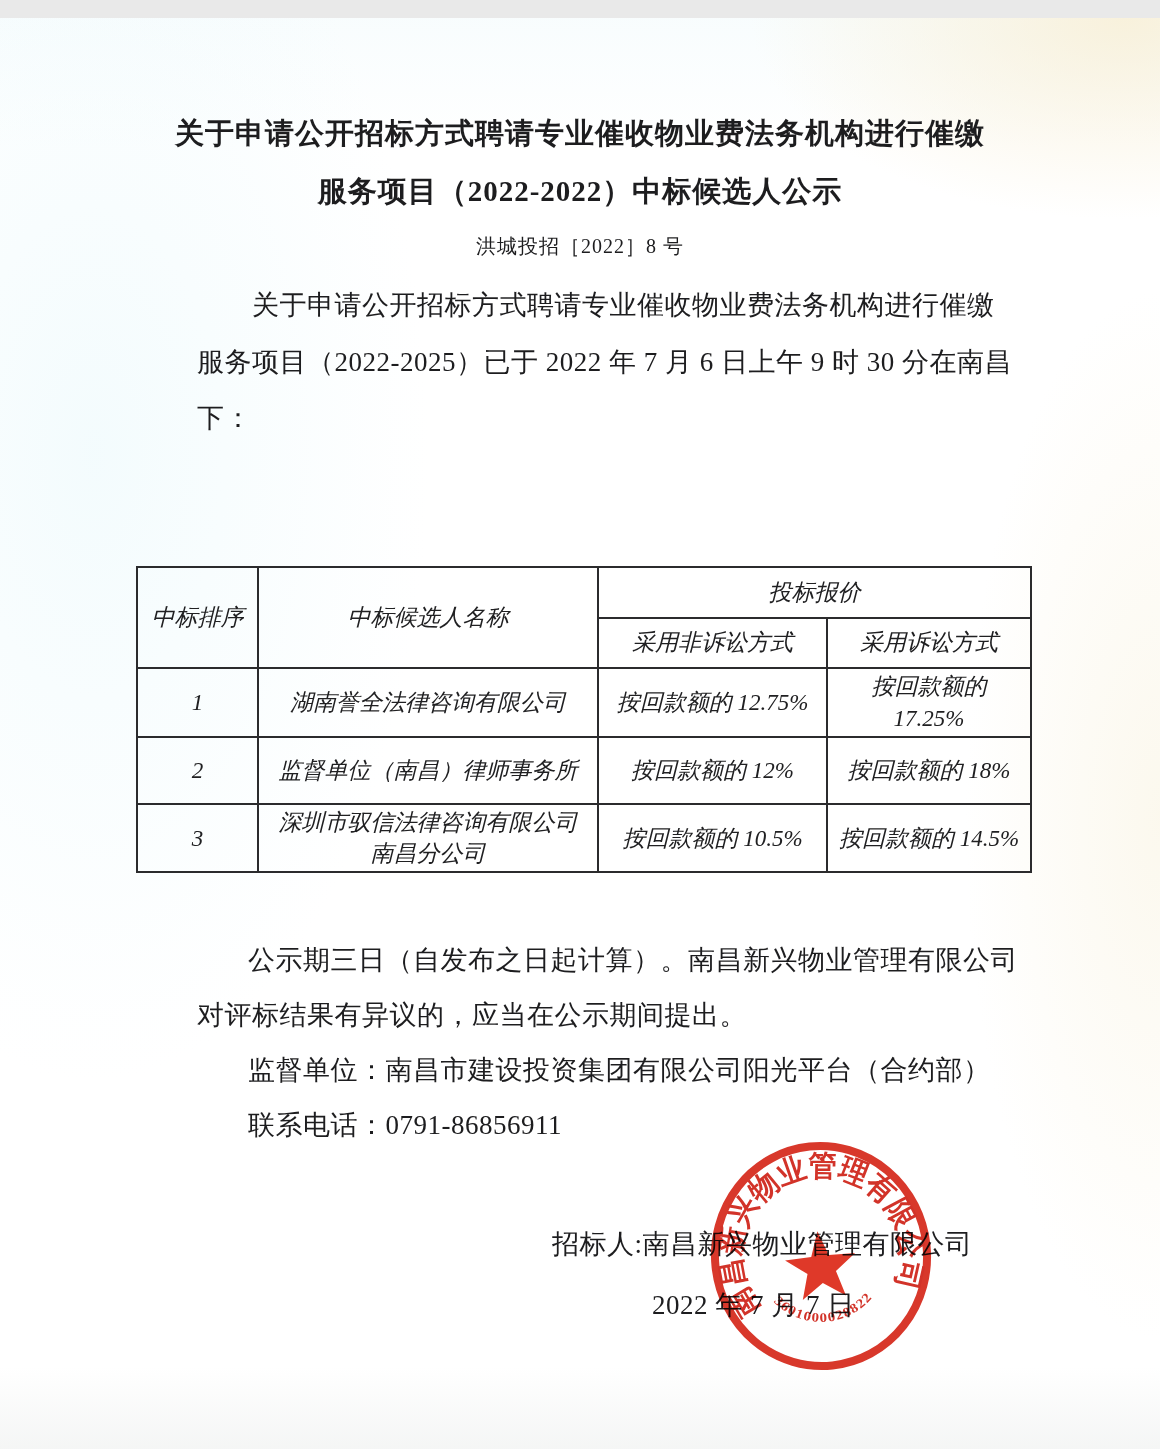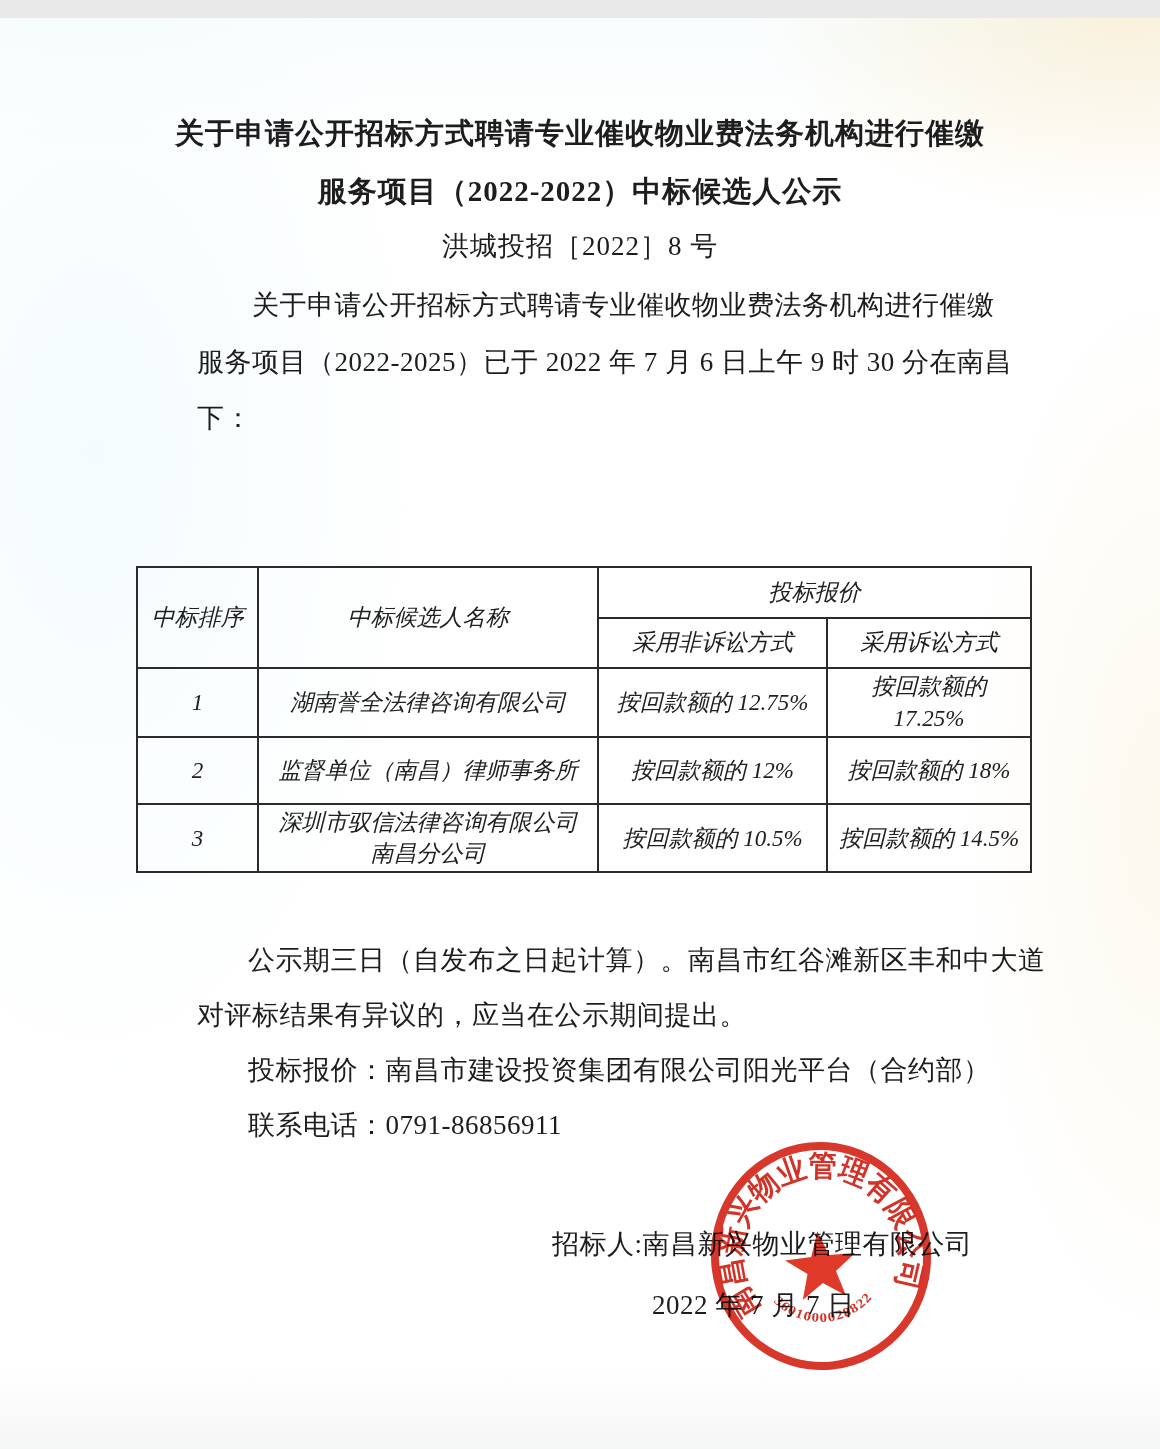--- a/index.html
+++ b/index.html
@@ -21,21 +21,21 @@
   }
   .title {
     position:absolute; left:0; right:0; top:86px;
     text-align:center;
     font-size:29px; font-weight:bold;
     line-height:58px; letter-spacing:1px;
   }
   .doc-number {
     position:absolute; left:0; right:0; top:201px;
     text-align:center;
-    font-size:27px; line-height:54px; letter-spacing:1px;
+    font-size:20px; line-height:54px; letter-spacing:1px;
   }
   .body-par {
     position:absolute; left:197px; top:259px;
     font-size:27px; line-height:56.5px;
     letter-spacing:0.5px; white-space:nowrap;
   }
   .body-par .indent { padding-left:55px; }
   .bid-table {
     position:absolute; left:136px; top:548px;
     width:894px; height:304px;
@@ -124,25 +124,25 @@
     <tr style="height:67px">
       <td>3</td>
       <td>深圳市驭信法律咨询有限公司南昌分公司</td>
       <td>按回款额的 10.5%</td>
       <td>按回款额的 14.5%</td>
     </tr>
   </tbody>
     </table>
 
   <div class="closing">
-    <div class="indent">公示期三日（自发布之日起计算）。南昌市红谷滩新区丰和中大道</div>
+    <div class="indent">公示期三日（自发布之日起计算）。南昌新兴物业管理有限公司</div>
     <div>对评标结果有异议的，应当在公示期间提出。</div>
   </div>
 
-  <div class="line-abs supervisor">投标报价：南昌市建设投资集团有限公司阳光平台（合约部）</div>
+  <div class="line-abs supervisor">监督单位：南昌市建设投资集团有限公司阳光平台（合约部）</div>
   <div class="line-abs phone">联系电话：0791-86856911</div>
   <div class="line-abs bidder">招标人:南昌新兴物业管理有限公司</div>
   <div class="line-abs date">2022 年 7 月 7 日</div>
 
   <svg class="seal" viewBox="0 0 345 340" xmlns="http://www.w3.org/2000/svg">
     <defs>
       <path id="sealTopArc" d="M 105.5 211.9 A 80 80 0 1 1 236.5 211.9" fill="none"></path>
       <path id="sealBottomArc" d="M 119 206.6 A 66 66 0 0 0 223 206.6" fill="none"></path>
     </defs>
     <g transform="rotate(-6 171 166)">

